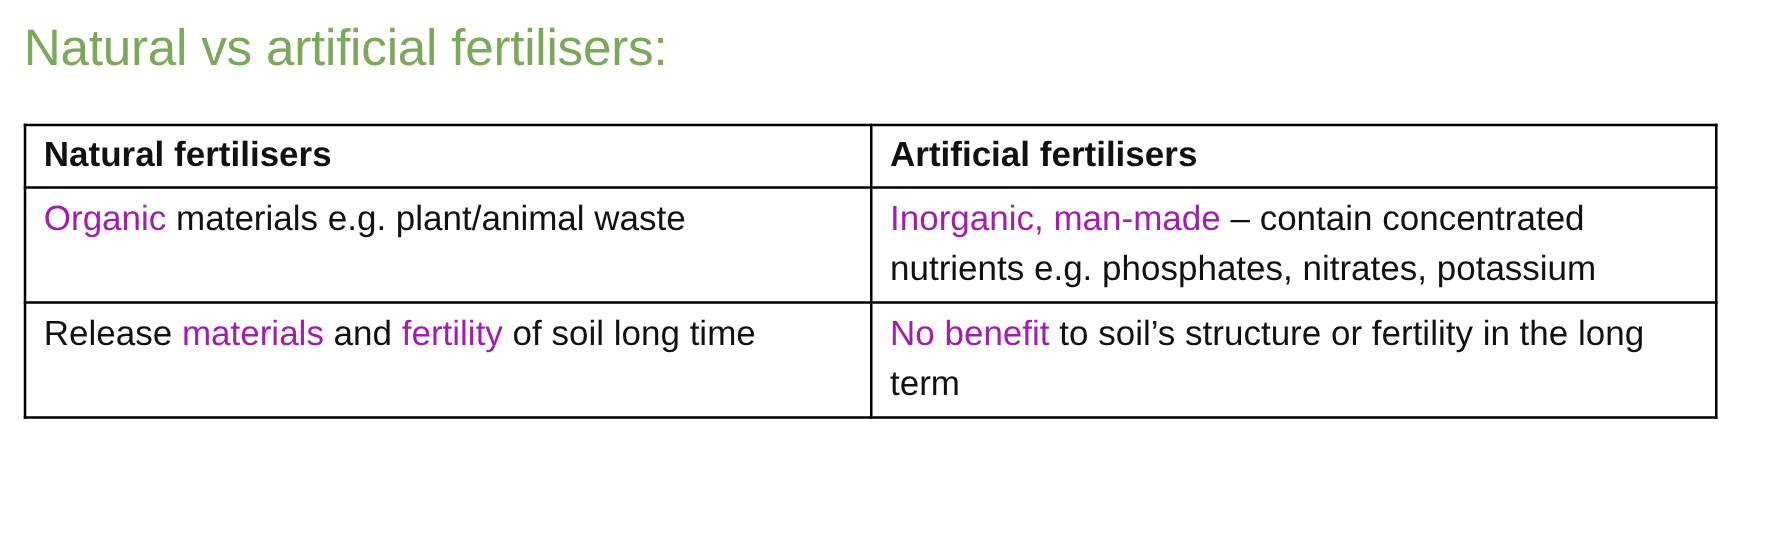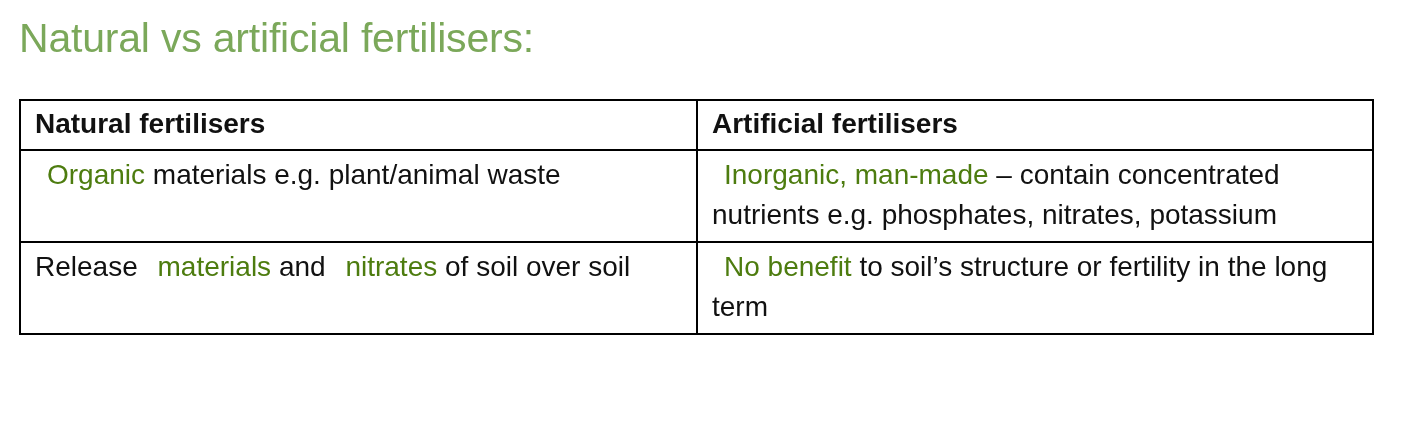--- a/index.html
+++ b/index.html
@@ -54,21 +54,21 @@
     line-height: 40px;
     color: #111111;
     font-weight: 400;
   }
   table.compare th {
     font-weight: 700;
     padding-top: 3px;
     padding-bottom: 5px;
     border-radius: 15px;
   }
-  .g { color: #4d7c0f; margin-left: 12px; }
+  .g { color: #a21caf; }
   .cell-text { display: block; }
 </style>
 </head>
 <body>
 
 <div class="page">
 
   <div class="title">Natural vs artificial fertilisers:</div>
 
   <div class="table-wrap">
@@ -95,21 +95,21 @@
             <span class="cell-text">
               <span class="g">Inorganic, man-made</span><span> – contain concentrated nutrients e.g. phosphates, nitrates, potassium</span>
             </span>
           </td>
         </tr>
 
 
         <tr>
           <td>
             <span class="cell-text">
-              <span>Release </span><span class="g">materials</span><span> and </span><span class="g">nitrates</span><span> of soil over soil</span>
+              <span>Release </span><span class="g">materials</span><span> and </span><span class="g">fertility</span><span> of soil long time</span>
             </span>
           </td>
           <td>
             <span class="cell-text">
               <span class="g">No benefit</span><span> to soil’s structure or fertility in the long term</span>
             </span>
           </td>
         </tr>
 
       </tbody>

